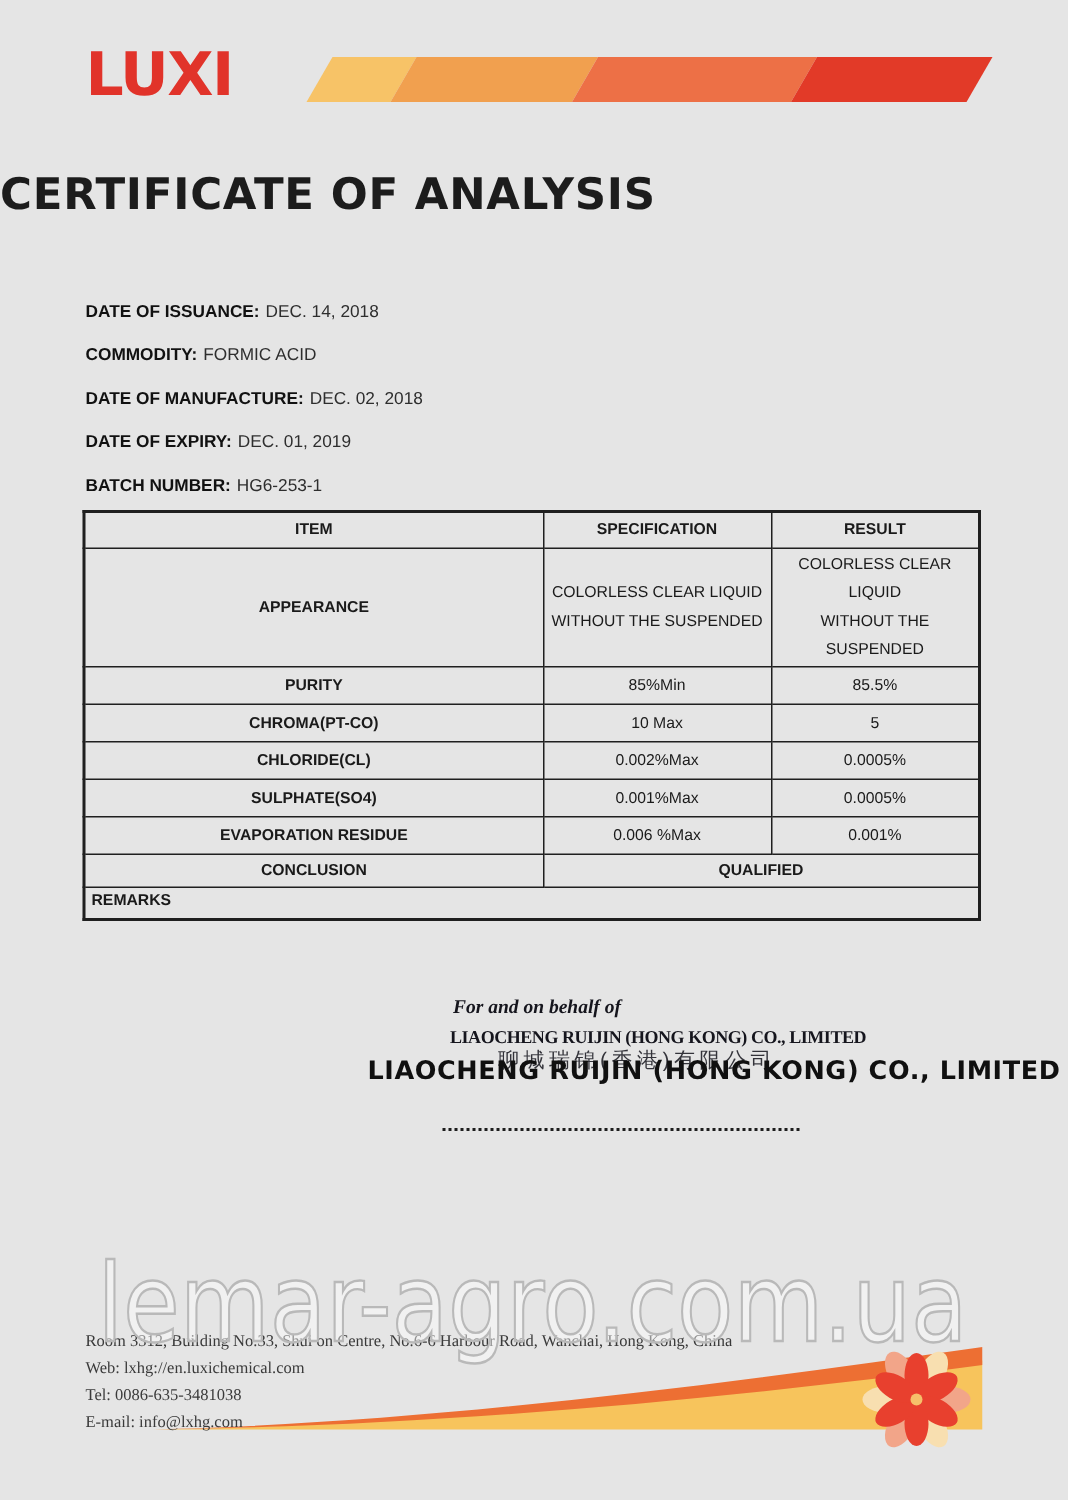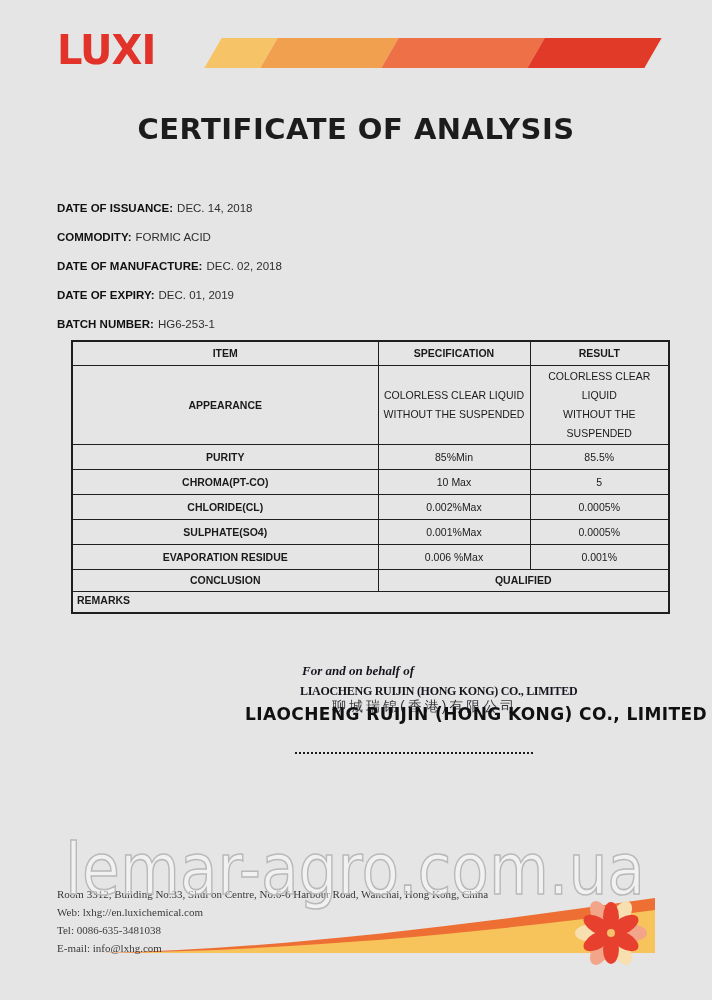--- a/index.html
+++ b/index.html
@@ -26,34 +26,33 @@
     position: absolute; left: 213px; top: 38px;
     height: 30px; width: 440px;
     display: flex;
     transform: skewX(-30deg);
     transform-origin: center;
   }
   .banner .seg { height: 100%; }
   
   .title {
     position: absolute; left: 0; right: 0; top: 112px;
-    text-align: center;
     font-family: "DejaVu Sans", sans-serif;
     font-weight: bold; font-size: 29px;
     letter-spacing: 0.5px;
     color: #1c1c1c;
   }
   
   .fields { position: absolute; left: 57px; top: 202px; }
   .field-line { height: 29px; font-size: 11.5px; }
   .field-line .lbl { font-weight: bold; color: #111; }
   .field-line .val { font-weight: normal; color: #2e2e2e; margin-left: 4px; }
   
   .coa-table {
-    position: absolute; left: 71px; top: 340px;
+    position: absolute; left: 55px; top: 340px;
     width: 597px;
     border-collapse: collapse;
     table-layout: fixed;
     font-size: 10.5px;
     color: #1a1a1a;
     padding-left: 24px;
   }
   .coa-table td {
     border: 1px solid #1f1f1f;
     text-align: center;

